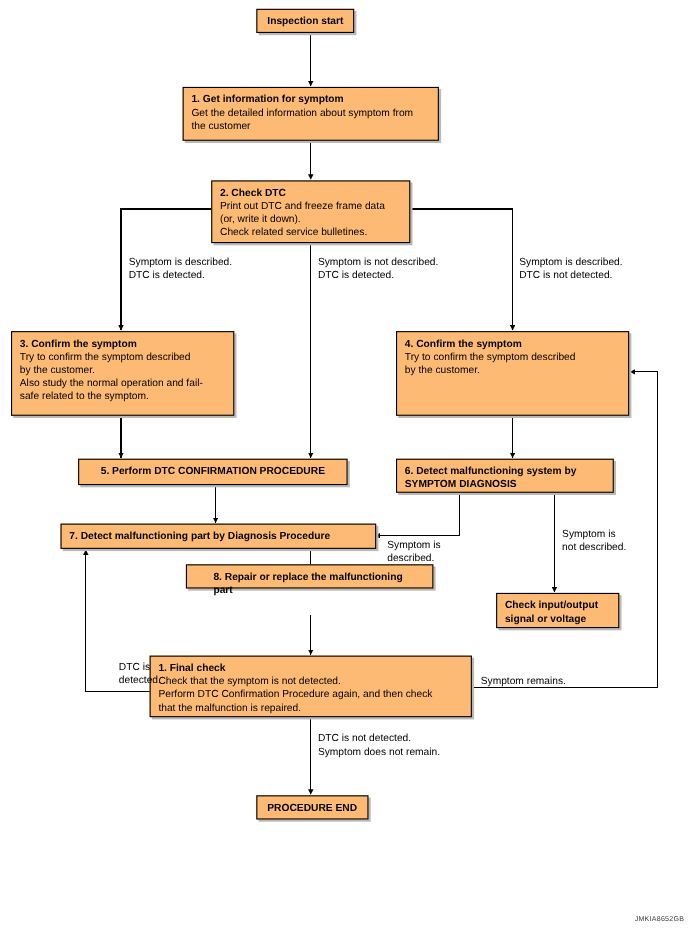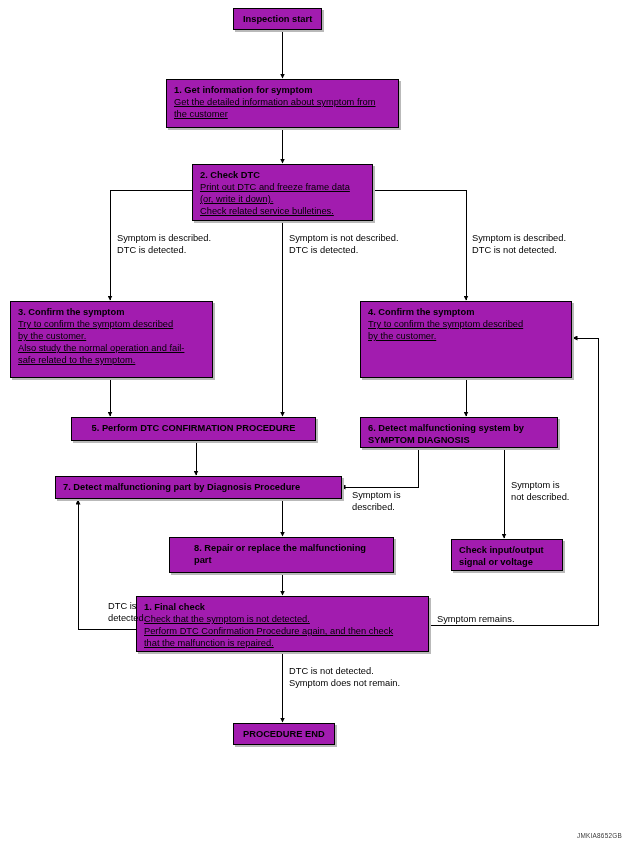--- a/index.html
+++ b/index.html
@@ -24,36 +24,35 @@
     left: 0;
     top: 0;
     width: 630px;
     height: 845px;
     pointer-events: none;
   }
   .node {
     position: absolute;
     box-sizing: border-box;
     border: 1px solid #000000;
-    background: #a21caf;
+    background: #fdba74;
     box-shadow: 2px 2px 0 #b9b9b9;
     padding: 4px 6px 4px 7px;
     font-size: 9.3px;
     line-height: 12.0px;
     z-index: 2;
   }
   .node .ttl {
     font-weight: bold;
     display: block;
   }
   .node .bdy {
     display: block;
     font-weight: normal;
     white-space: pre-line;
-    text-decoration: underline;
   }
   .node.terminal {
     font-weight: bold;
     text-align: center;
     padding: 4px 9px;
     white-space: nowrap;
   }
   .node.single {
     font-weight: bold;
     padding: 4px 7px;
@@ -171,21 +170,21 @@
 
   <div class="node single" style="left:55px; top:476px; width:287px; height:23px;">
     <span class="ttl">7. Detect malfunctioning part by Diagnosis Procedure</span>
   </div>
 
   <div class="lbl" style="left:352px; top:489px;">Symptom is
 described.</div>
   <div class="lbl" style="left:511px; top:479px;">Symptom is
 not described.</div>
 
-  <div class="node single" style="left:169px; top:537px; width:225px; height:36px;padding-left:24px;">
+  <div class="node single" style="left:169px; top:513px; width:225px; height:22px;padding-left:24px;">
     <span class="ttl">8. Repair or replace the malfunctioning part</span>
   </div>
 
   <div class="node single" style="left:451px; top:539px; width:112px; height:32px;">
     <span class="ttl" style="white-space:pre-line;">Check input/output
 signal or voltage</span>
   </div>
 
   <div class="node" style="left:136px; top:596px; width:293px; height:56px;">
     <span class="ttl">1. Final check</span>

